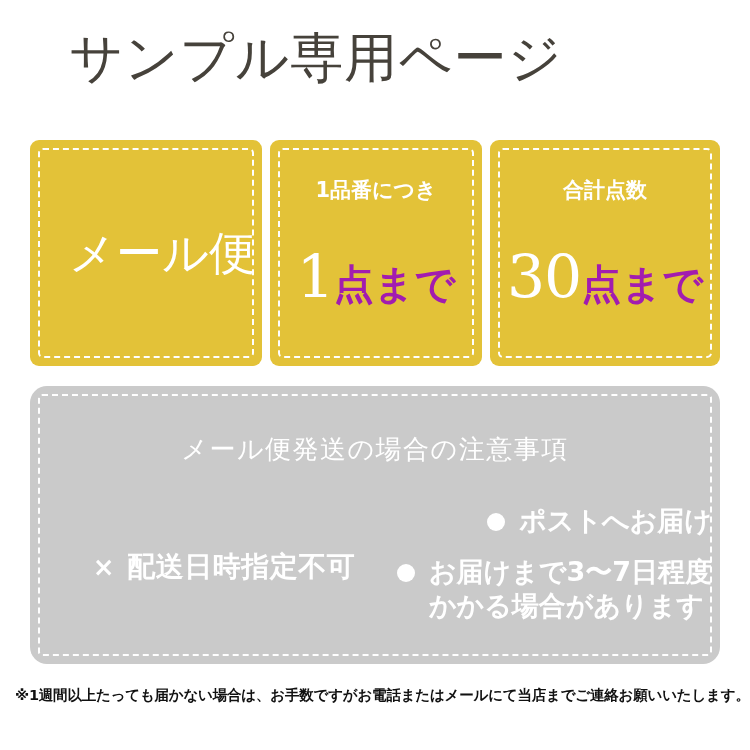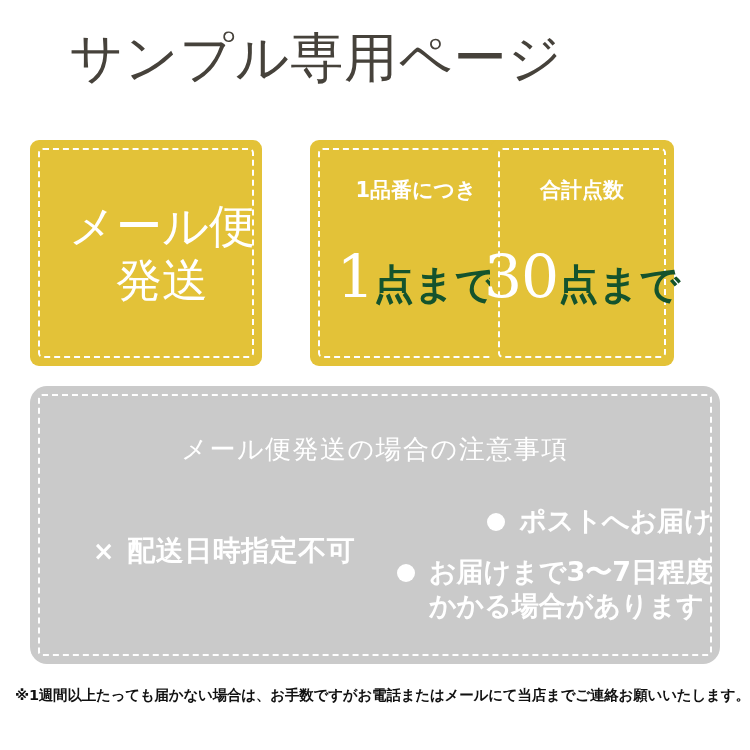--- a/index.html
+++ b/index.html
@@ -49,22 +49,22 @@
 
   .card {
     position: absolute;
     top: 0;
     height: 226px;
     background: #E3C238;
     border-radius: 9px;
     box-sizing: border-box;
   }
   .card-1 { left: 0px;   width: 232px; }
-  .card-2 { left: 240px; width: 212px; margin-left: 40px; }
-  .card-3 { left: 460px; width: 184px; }
+  .card-2 { left: 240px; width: 212px; }
+  .card-3 { left: 460px; width: 230px; }
 
   .card-dash {
     position: absolute;
     left: 8px;
     top: 8px;
     right: 8px;
     bottom: 8px;
     border: 2px dashed #ffffff;
     border-radius: 5px;
     box-sizing: border-box;
@@ -123,21 +123,21 @@
     line-height: 1;
     letter-spacing: -1px;
     color: #ffffff;
   }
   .card-amount .unit {
     font-family: "DejaVu Sans", sans-serif;
     font-size: 40px;
     font-weight: 700;
     line-height: 1;
     letter-spacing: 0px;
-    color: #14532d;
+    color: #a21caf;
   }
 
   
   .notice {
     position: absolute;
     left: 30px;
     top: 386px;
     width: 690px;
     height: 278px;
     background: #CACACA;
@@ -170,21 +170,21 @@
     position: absolute;
     left: 0;
     top: 118px;
     width: 690px;
     height: 140px;
   }
 
   .notice-left {
     position: absolute;
     left: 24px;
-    top: 28px;
+    top: 44px;
     width: 340px;
     text-align: center;
     font-family: "DejaVu Sans", sans-serif;
     font-size: 28px;
     font-weight: 700;
     color: #ffffff;
     white-space: nowrap;
     letter-spacing: 0.5px;
   }
   .notice-left .xmark {
@@ -244,21 +244,20 @@
 <div id="page">
 
   <div class="page-title">サンプル専用ページ</div>
 
   <div class="cards-row">
 
     <div class="card card-1">
       <div class="card-dash"></div>
       <div class="card-inner">
         <div class="card-main-line">メール便</div>
-        <div class="card-main-line">発送</div>
       </div>
     </div>
 
     <div class="card card-2">
       <div class="card-dash"></div>
       <div class="card-inner stacked">
         <div class="card-heading">1品番につき</div>
         <div class="card-amount">
           <span class="num">1</span>
           <span class="unit">点まで</span>

